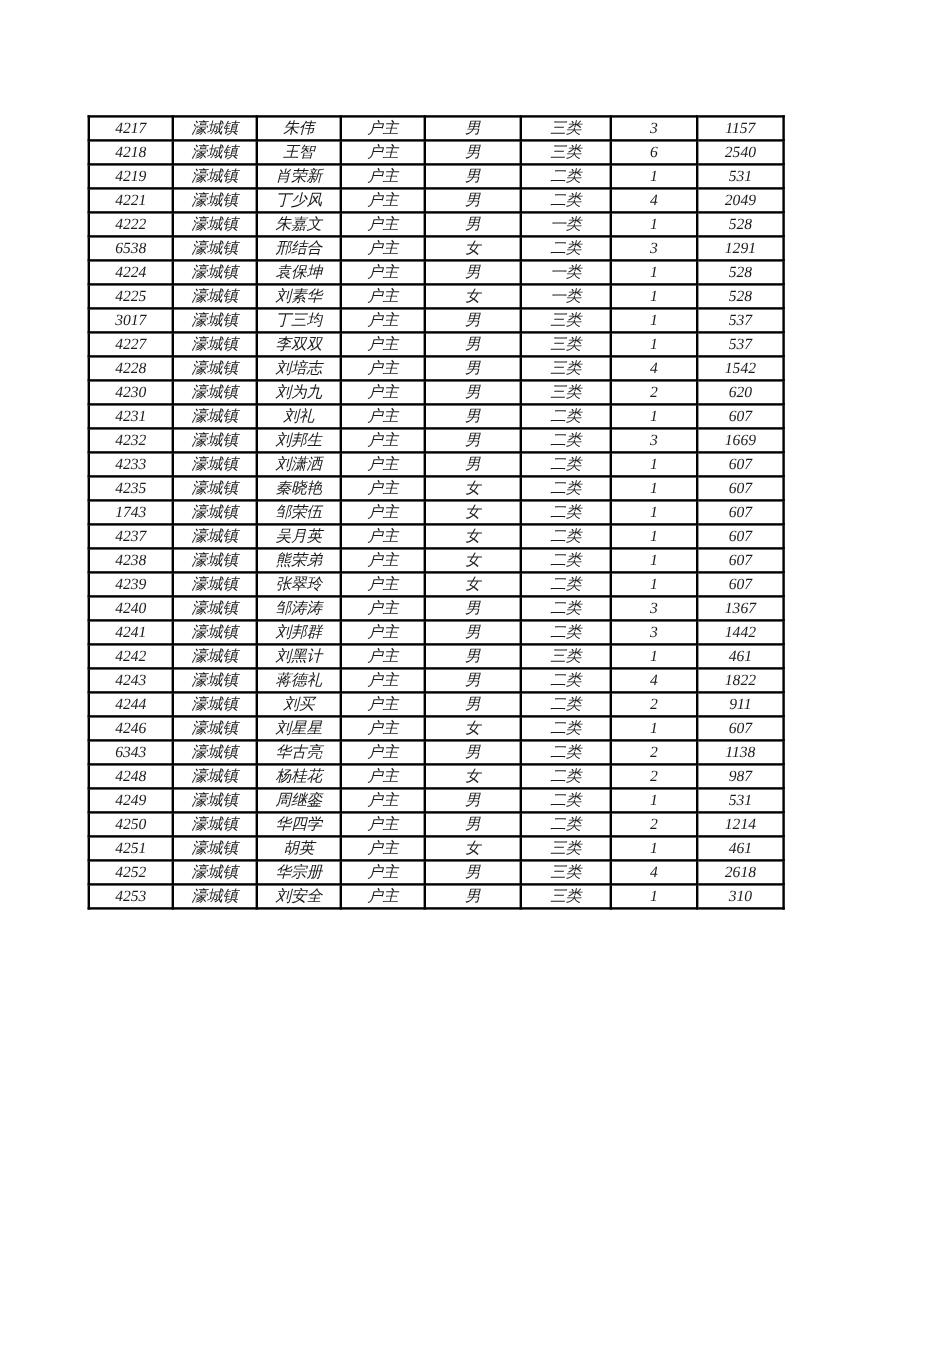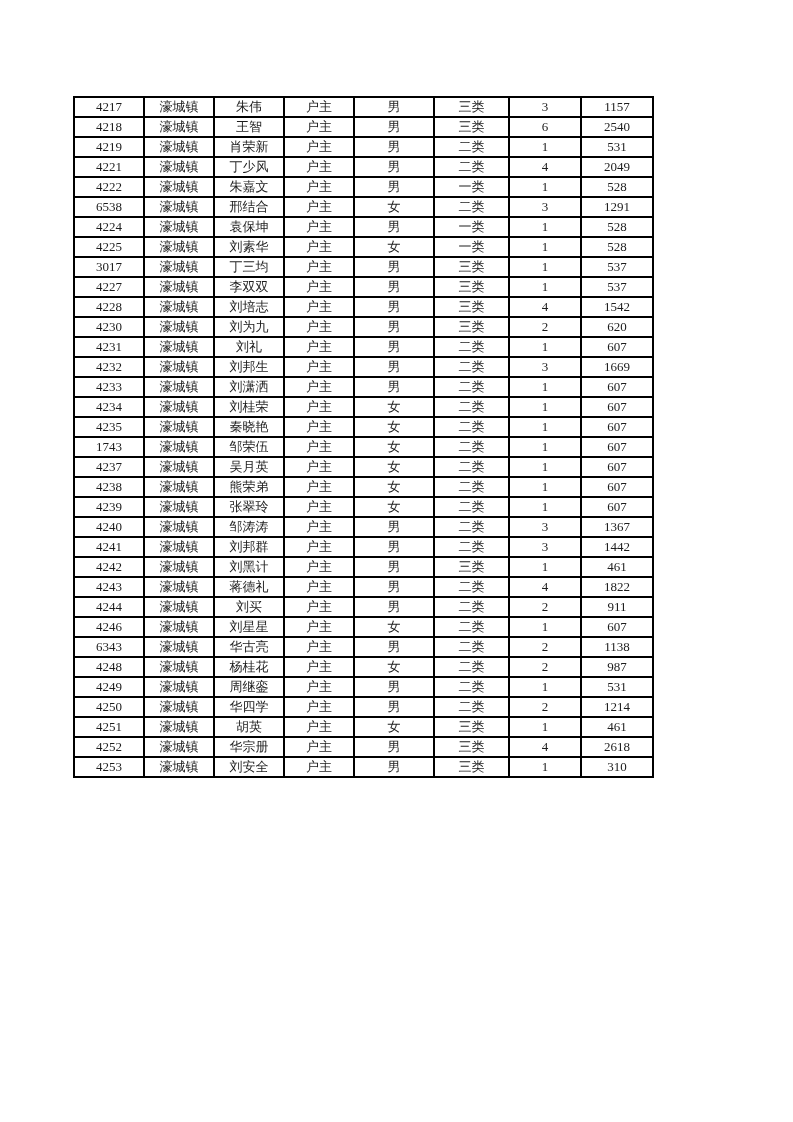--- a/index.html
+++ b/index.html
@@ -16,20 +16,21 @@
     font-family: "Liberation Serif", "DejaVu Serif", serif;
   }
   table.registry {
     position: absolute;
     left: 73px;
     top: 96px;
     width: 579px;
     height: 655px;
     border-collapse: collapse;
     table-layout: fixed;
+    font-style: italic;
   }
   table.registry td {
     border: 2px solid #000000;
     padding: 0;
     text-align: center;
     vertical-align: middle;
     font-size: 13px;
     color: #1c1c1c;
     white-space: nowrap;
     overflow: hidden;
@@ -203,30 +204,20 @@
           <td>4233</td>
           <td>濠城镇</td>
           <td>刘潇洒</td>
           <td>户主</td>
           <td>男</td>
           <td>二类</td>
           <td>1</td>
           <td>607</td>
         </tr>
         <tr>
-          <td>4234</td>
-          <td>濠城镇</td>
-          <td>刘桂荣</td>
-          <td>户主</td>
-          <td>女</td>
-          <td>二类</td>
-          <td>1</td>
-          <td>607</td>
-        </tr>
-        <tr>
           <td>4235</td>
           <td>濠城镇</td>
           <td>秦晓艳</td>
           <td>户主</td>
           <td>女</td>
           <td>二类</td>
           <td>1</td>
           <td>607</td>
         </tr>
         <tr>

